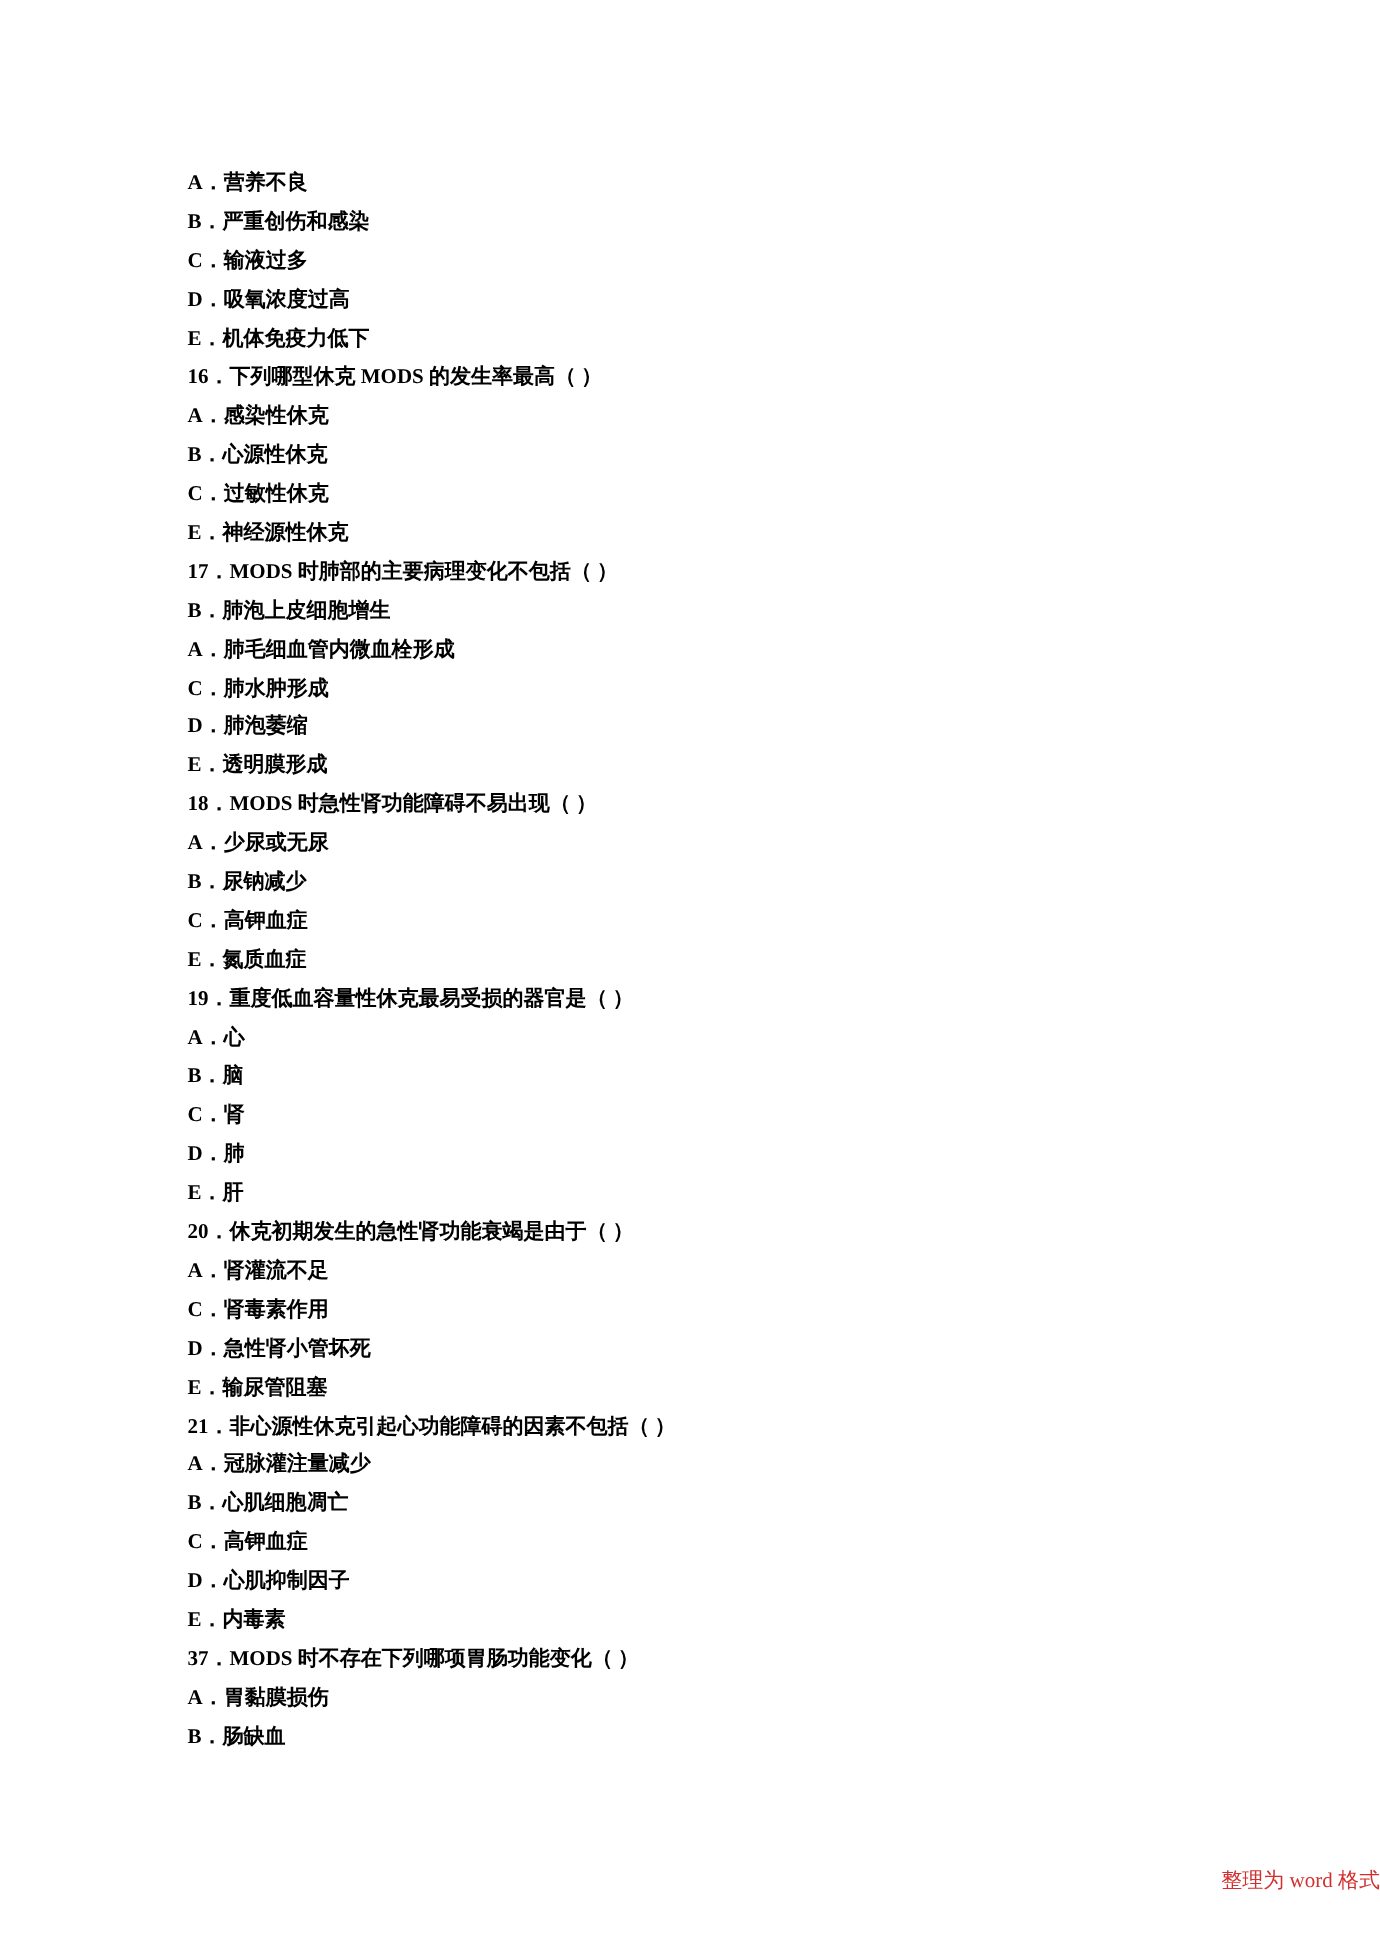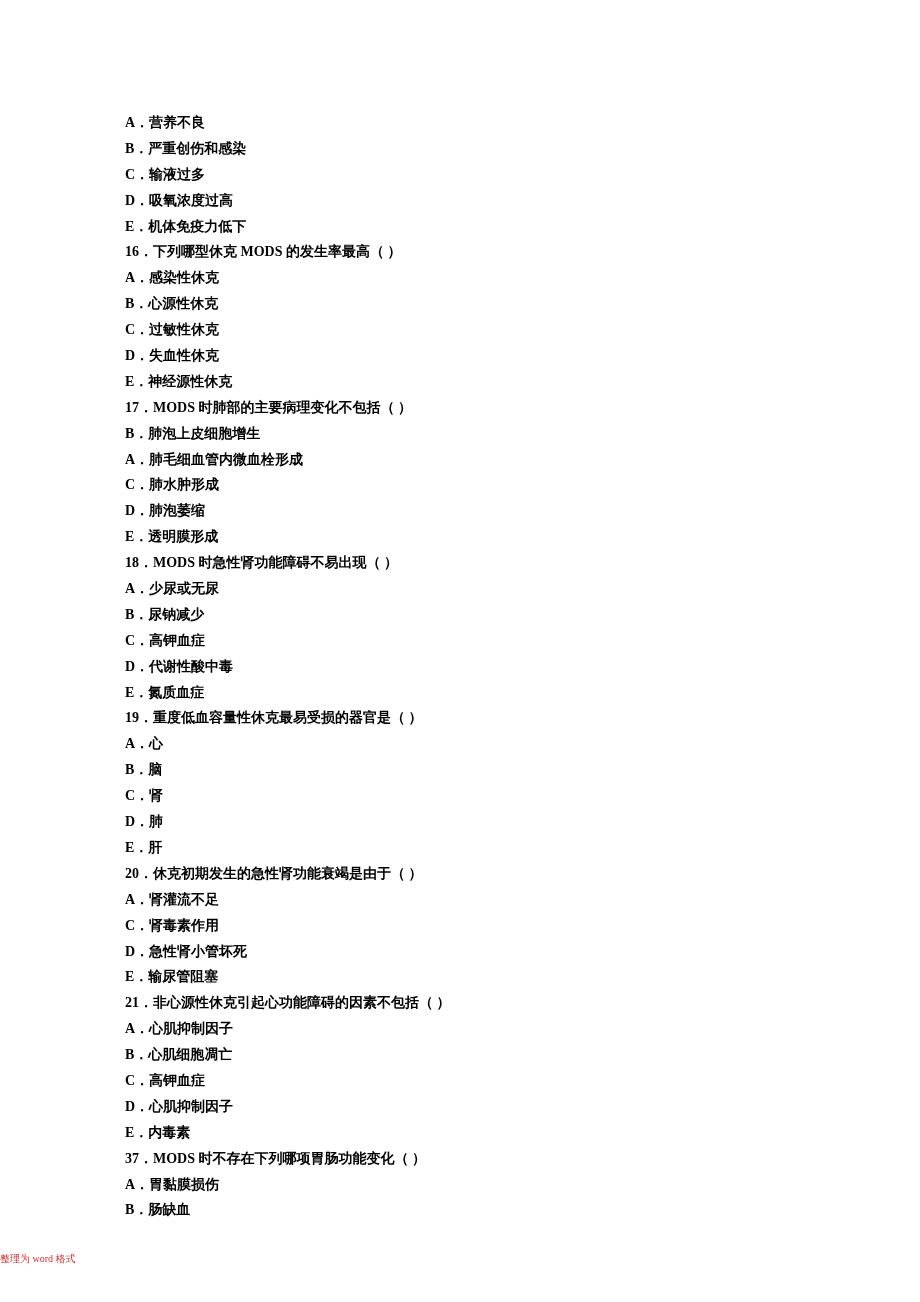--- a/index.html
+++ b/index.html
@@ -21,67 +21,65 @@
     .line {
       display: block;
       white-space: nowrap;
       font-weight: bold;
     }
     .footer {
       position: absolute;
       bottom: 34px;
       left: 0;
       width: 100%;
-      text-align: left;
-      font-size: 10px;
+      text-align: right;
+      font-size: 14px;
     }
     .footer-red {
       color: #d32f2f;
     }
   </style>
 </head>
 <body>
 
 <div id="doc-body">
     <span class="line">A．营养不良</span>
     <span class="line">B．严重创伤和感染</span>
     <span class="line">C．输液过多</span>
     <span class="line">D．吸氧浓度过高</span>
     <span class="line">E．机体免疫力低下</span>
     <span class="line">16．下列哪型休克 MODS 的发生率最高（ ）</span>
     <span class="line">A．感染性休克</span>
     <span class="line">B．心源性休克</span>
     <span class="line">C．过敏性休克</span>
-    <span class="line">D．失血性休克</span>
     <span class="line">E．神经源性休克</span>
     <span class="line">17．MODS 时肺部的主要病理变化不包括（ ）</span>
     <span class="line">B．肺泡上皮细胞增生</span>
     <span class="line">A．肺毛细血管内微血栓形成</span>
     <span class="line">C．肺水肿形成</span>
     <span class="line">D．肺泡萎缩</span>
     <span class="line">E．透明膜形成</span>
     <span class="line">18．MODS 时急性肾功能障碍不易出现（ ）</span>
     <span class="line">A．少尿或无尿</span>
     <span class="line">B．尿钠减少</span>
     <span class="line">C．高钾血症</span>
-    <span class="line">D．代谢性酸中毒</span>
     <span class="line">E．氮质血症</span>
     <span class="line">19．重度低血容量性休克最易受损的器官是（ ）</span>
     <span class="line">A．心</span>
     <span class="line">B．脑</span>
     <span class="line">C．肾</span>
     <span class="line">D．肺</span>
     <span class="line">E．肝</span>
     <span class="line">20．休克初期发生的急性肾功能衰竭是由于（ ）</span>
     <span class="line">A．肾灌流不足</span>
     <span class="line">C．肾毒素作用</span>
     <span class="line">D．急性肾小管坏死</span>
     <span class="line">E．输尿管阻塞</span>
     <span class="line">21．非心源性休克引起心功能障碍的因素不包括（ ）</span>
-    <span class="line">A．心肌抑制因子</span>
+    <span class="line">A．冠脉灌注量减少</span>
     <span class="line">B．心肌细胞凋亡</span>
     <span class="line">C．高钾血症</span>
     <span class="line">D．心肌抑制因子</span>
     <span class="line">E．内毒素</span>
     <span class="line">37．MODS 时不存在下列哪项胃肠功能变化（ ）</span>
     <span class="line">A．胃黏膜损伤</span>
     <span class="line">B．肠缺血</span>
   </div>
 
 <div class="footer">

